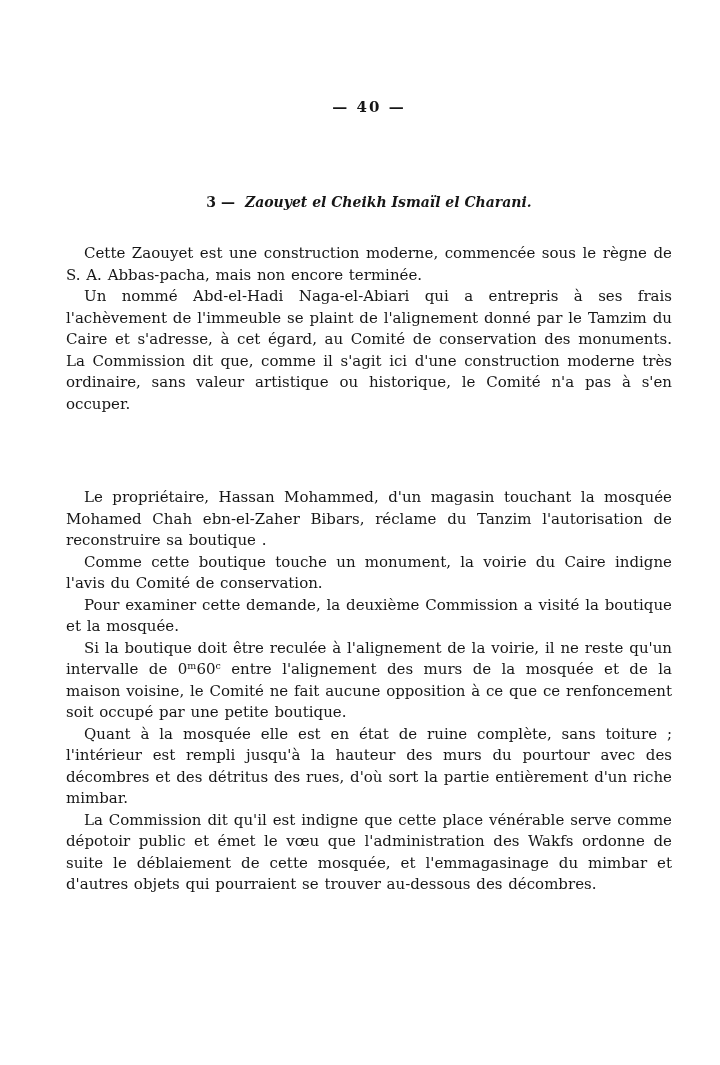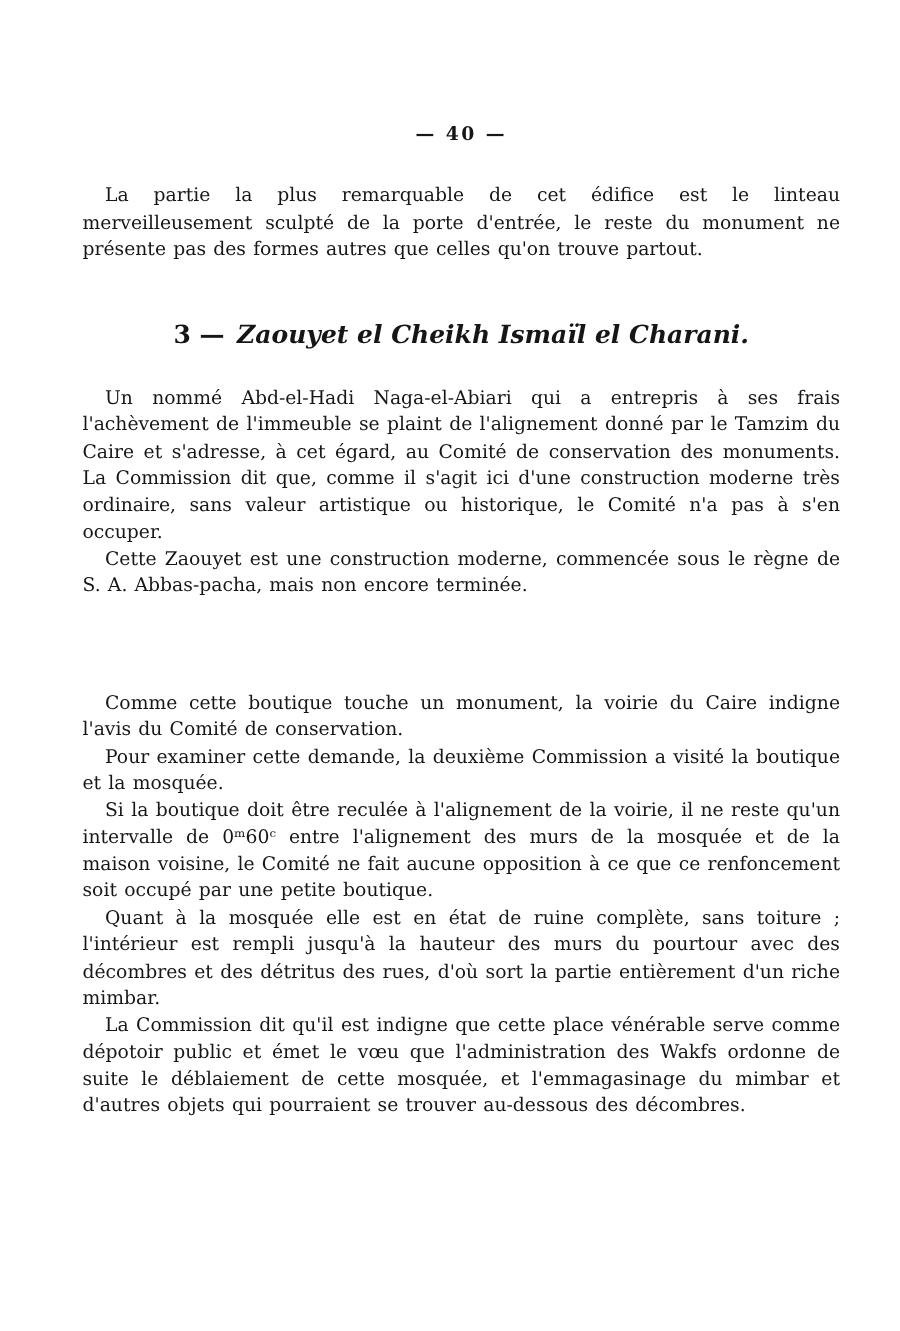--- a/index.html
+++ b/index.html
@@ -29,21 +29,21 @@
   .body-text p {
     margin: 0;
     text-indent: 18px;
     text-align: justify;
     font-size: 15px;
     line-height: 21.5px;
     word-spacing: 1px;
   }
   .section-heading {
     text-align: center;
-    font-size: 20px;
+    font-size: 14px;
     font-weight: bold;
     margin: 0;
     line-height: 21px;
   }
   .section-heading .heading-label {
     font-style: normal;
     margin-right: 10px;
   }
   .section-heading .heading-title {
     font-style: italic;
@@ -55,40 +55,40 @@
 </style>
 </head>
 <body>
 
 <div class="page">
 
   <div class="page-number">— 40 —</div>
 
   <div class="body-text">
 
-    <p>La partie la plus remarquable de cet édifice est le linteau merveilleusement sculpté de la porte d'entrée, le reste du monument ne présente pas des formes autres que celles qu'on trouve partout.</p>
 
 
     <div class="sp-before-h3"></div>
 
     <h3 class="section-heading">
       <span class="heading-label">3 —</span><span class="heading-title">Zaouyet el Cheikh Ismaïl el Charani.</span>
     </h3>
 
     <div class="sp-after-h3"></div>
 
+    <p>Cette Zaouyet est une construction moderne, commencée sous le règne de S. A. Abbas-pacha, mais non encore terminée.</p>
+
     <p>Un nommé Abd-el-Hadi Naga-el-Abiari qui a entrepris à ses frais l'achèvement de l'immeuble se plaint de l'alignement donné par le Tamzim du Caire et s'adresse, à cet égard, au Comité de conservation des monuments. La Commission dit que, comme il s'agit ici d'une construction moderne très ordinaire, sans valeur artistique ou historique, le Comité n'a pas à s'en occuper.</p>
-
-    <p>Cette Zaouyet est une construction moderne, commencée sous le règne de S. A. Abbas-pacha, mais non encore terminée.</p>
 
     <div class="sp-before-h4"></div>
 
 
     <div class="sp-after-h4"></div>
 
+    <p>Le propriétaire, Hassan Mohammed, d'un magasin touchant la mosquée Mohamed Chah ebn-el-Zaher Bibars, réclame du Tanzim l'autorisation de reconstruire sa boutique .</p>
 
     <p>Comme cette boutique touche un monument, la voirie du Caire indigne l'avis du Comité de conservation.</p>
 
     <p>Pour examiner cette demande, la deuxième Commission a visité la boutique et la mosquée.</p>
 
     <p>Si la boutique doit être reculée à l'alignement de la voirie, il ne reste qu'un intervalle de 0ᵐ60ᶜ entre l'alignement des murs de la mosquée et de la maison voisine, le Comité ne fait aucune opposition à ce que ce renfoncement soit occupé par une petite boutique.</p>
 
     <p>Quant à la mosquée elle est en état de ruine complète, sans toiture ; l'intérieur est rempli jusqu'à la hauteur des murs du pourtour avec des décombres et des détritus des rues, d'où sort la partie entièrement d'un riche mimbar.</p>
 
     <p>La Commission dit qu'il est indigne que cette place vénérable serve comme dépotoir public et émet le vœu que l'administration des Wakfs ordonne de suite le déblaiement de cette mosquée, et l'emmagasinage du mimbar et d'autres objets qui pourraient se trouver au-dessous des décombres.</p>

